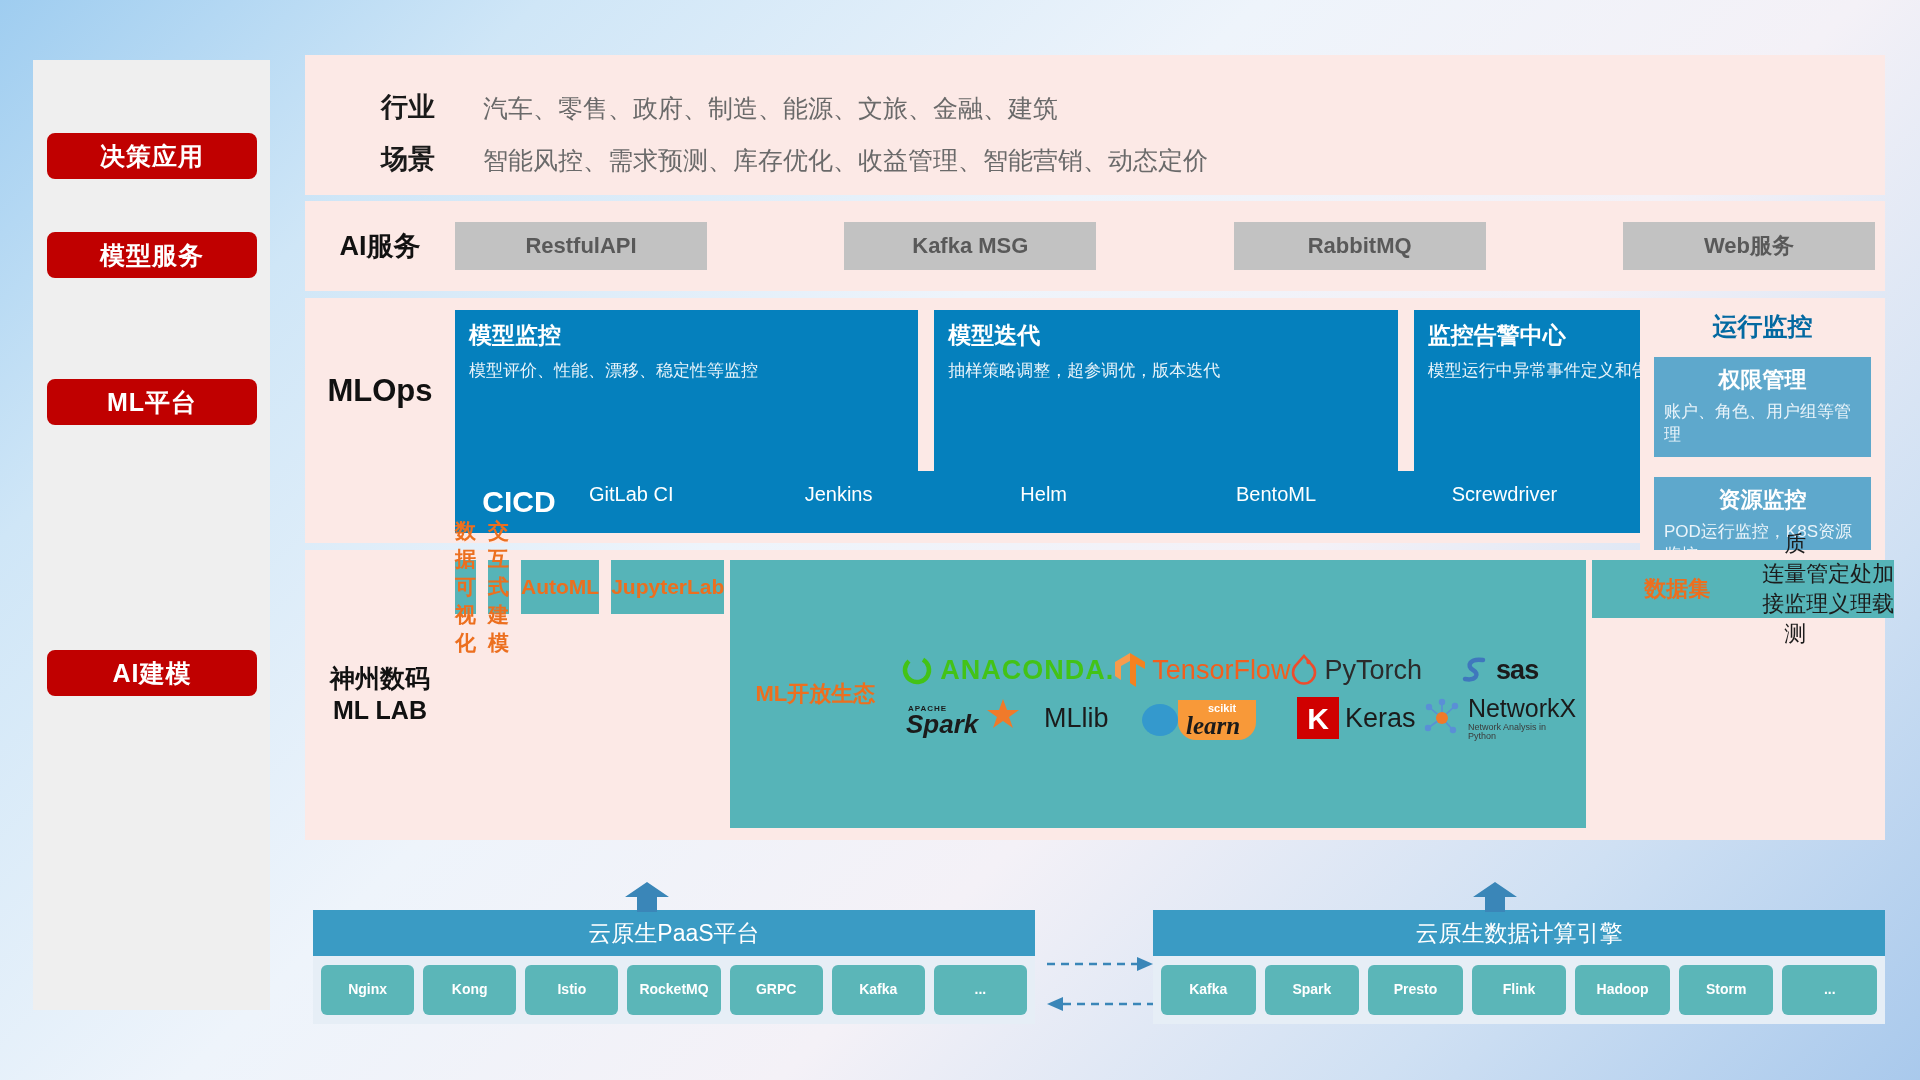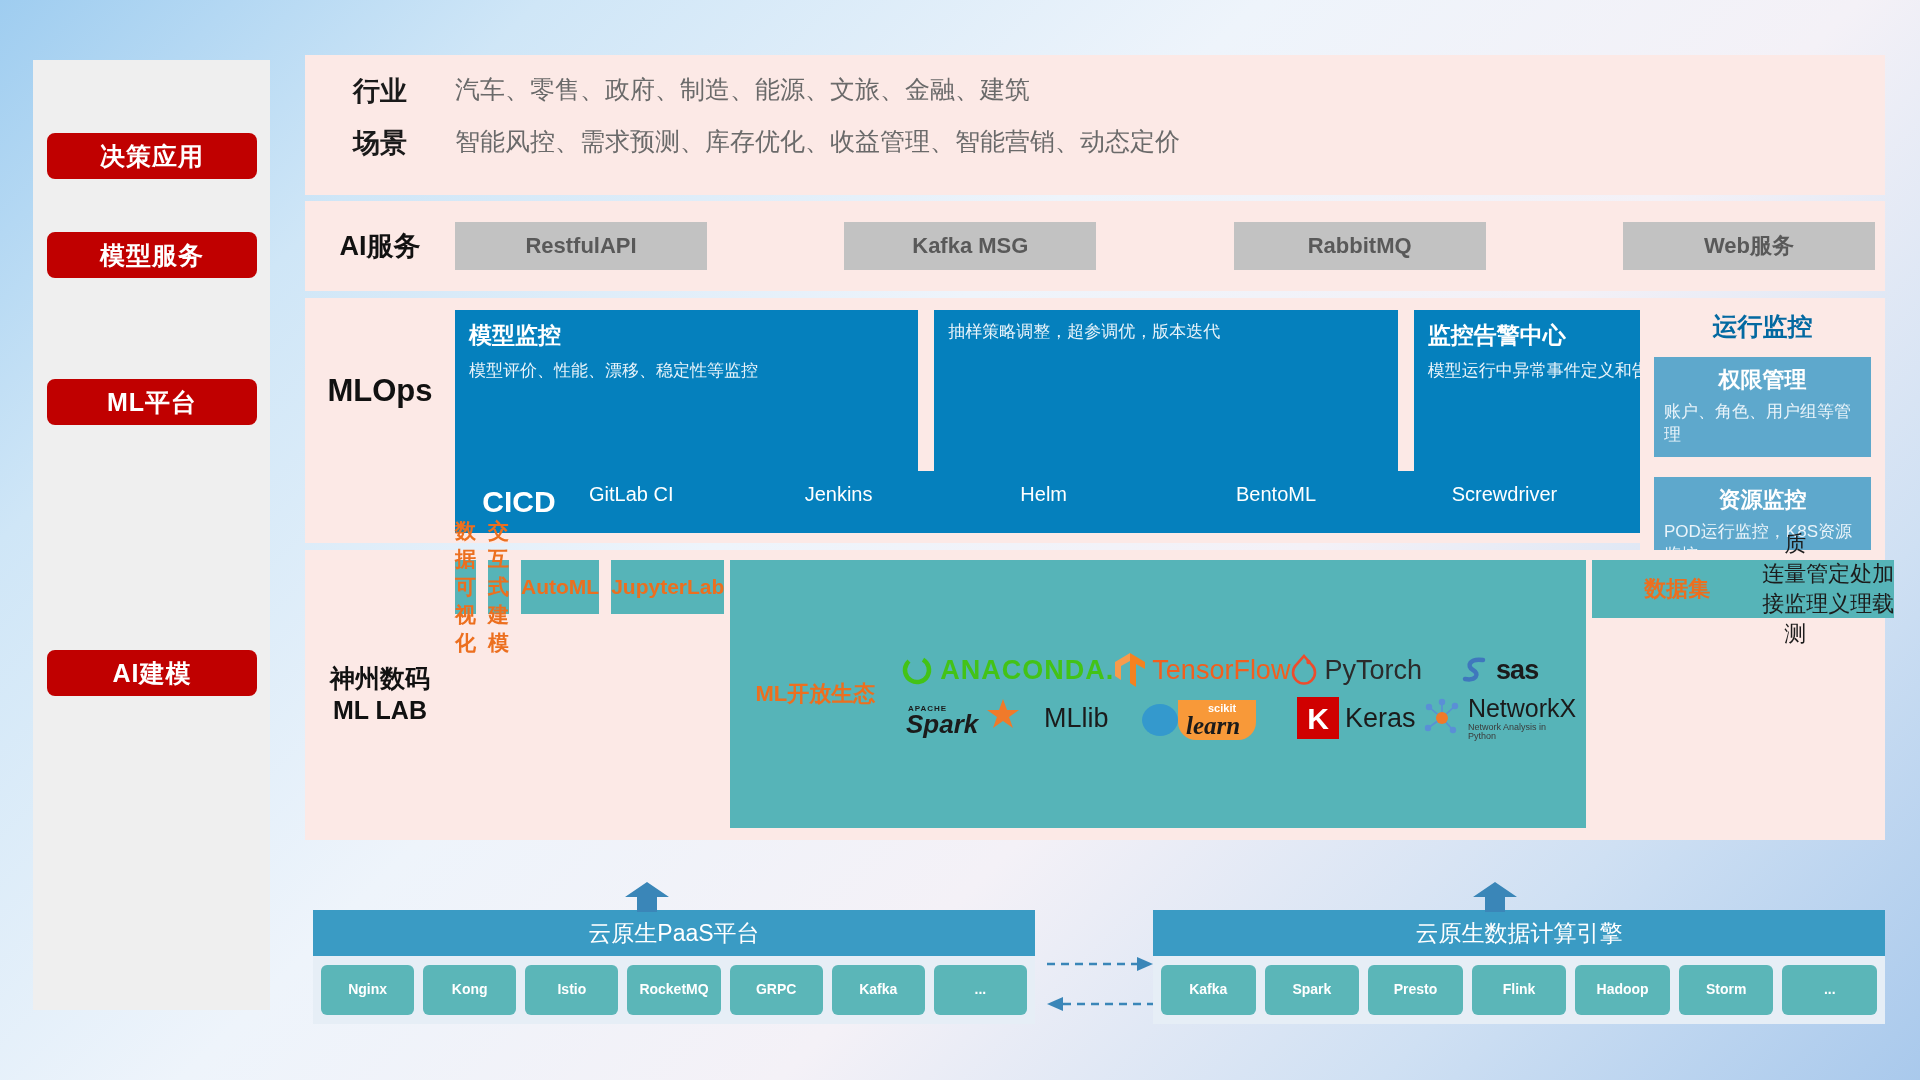--- a/index.html
+++ b/index.html
@@ -27,21 +27,21 @@
     letter-spacing: 1px;
   }
 
   
   #main-col { position: absolute; left: 305px; top: 55px; width: 1580px; }
 
   .band { background: #fce9e6; position: relative; }
 
   
   #band-industry { padding: 18px 0 18px 0; height: 140px; }
-  .ind-row { display: flex; align-items: flex-start; height: 52px; }
+  .ind-row { display: flex; align-items: flex-end; height: 52px; padding-left: 28px; }
   .ind-label {
     width: 150px; text-align: center; font-size: 27px;
     font-weight: bold; color: #1a1a1a; flex: none;
   }
   .ind-value { font-size: 25px; color: #6a6a6a; }
 
   
   #band-ai { height: 90px; display: flex; align-items: center; margin-top: 6px; }
   #ai-label {
     width: 150px; text-align: center; font-size: 27px;
@@ -199,20 +199,21 @@
   <div class="band" id="band-ml">
     <div id="ml-left">
       <div id="ml-top">
         <div id="mlops-label">MLOps</div>
         <div id="mlops-cards">
           <div class="mlops-card">
             <div class="t">模型监控</div>
             <div class="d">模型评价、性能、漂移、稳定性等监控</div>
           </div>
           <div class="mlops-card">
+            <div class="t">模型迭代</div>
             <div class="d">抽样策略调整，超参调优，版本迭代</div>
           </div>
           <div class="mlops-card">
             <div class="t">监控告警中心</div>
             <div class="d">模型运行中异常事件定义和告警提醒</div>
           </div>
         </div>
       </div>
       <div id="cicd-row">
         <div id="cicd-title">CICD</div>

